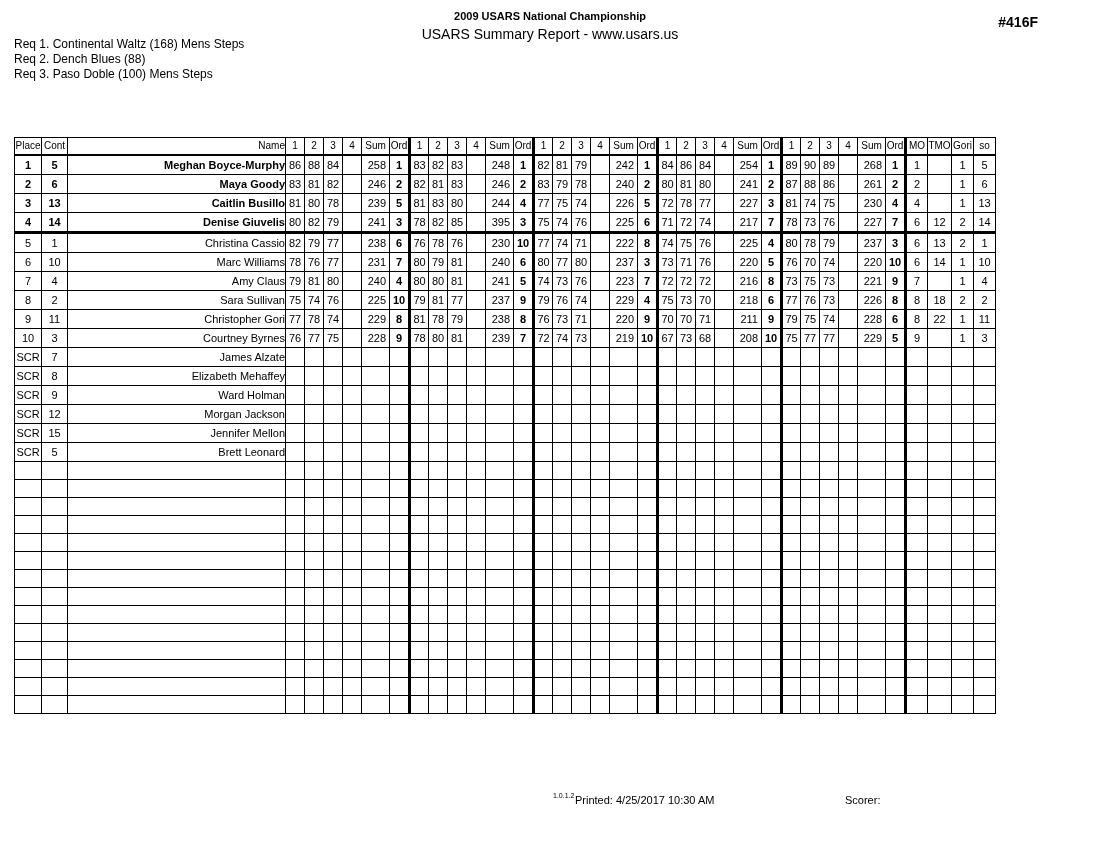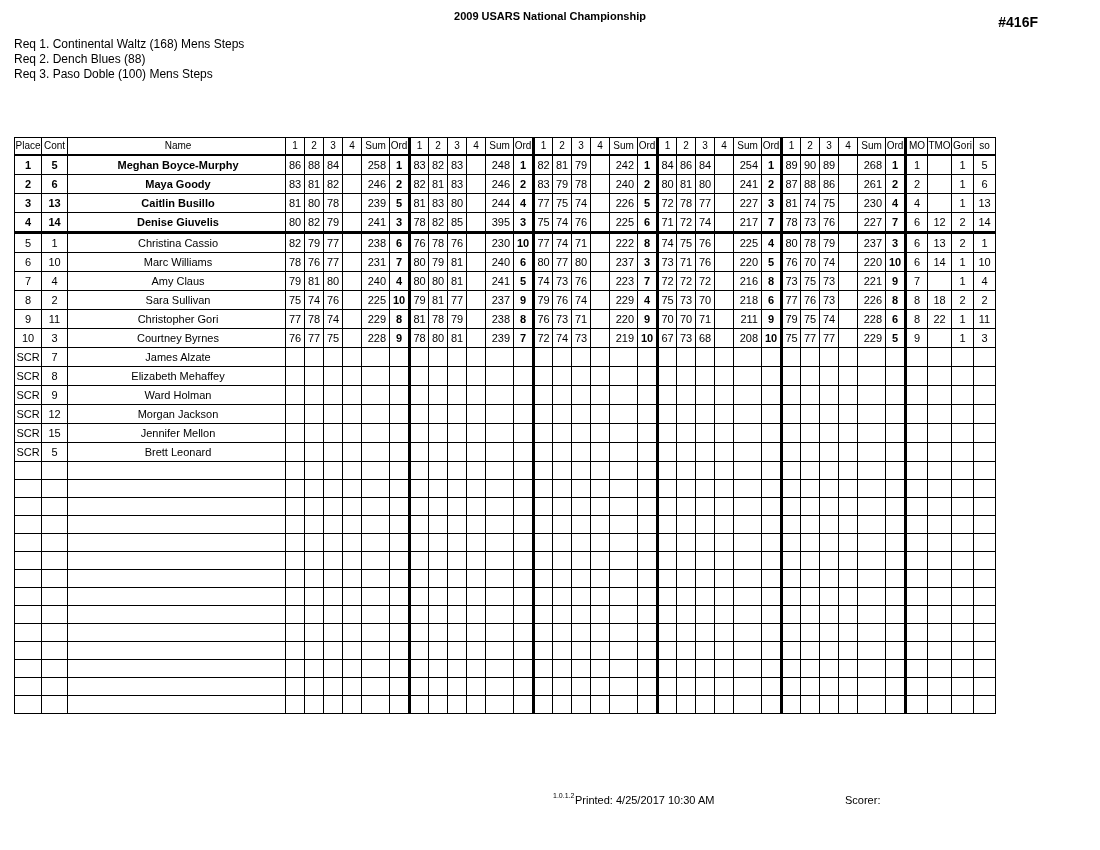--- a/index.html
+++ b/index.html
@@ -17,21 +17,21 @@
   .code { position:absolute; right:62px; top:14px; font-size:14px; font-weight:bold; }
 
   table { position:absolute; left:14px; top:137px; border-collapse:collapse; table-layout:fixed; }
   td {
     border:1px solid #000; height:18px; line-height:18px; font-size:11px;
     padding:0; overflow:hidden; white-space:nowrap;
   }
   .nb { border:none; }
   .jname { text-align:left; padding-left:3px; font-size:11px; height:16px; line-height:16px; }
   .hd { text-align:center; font-size:10px; height:16px; line-height:16px; border-bottom:2px solid #000; }
-  .tl { text-align:center; padding-left:3px; }
+  .tl { text-align:right; padding-left:3px; }
   .ct { text-align:center; }
   .tr2 { text-align:right; padding-right:3px; }
   .b { font-weight:bold; }
   .tb { border-bottom:3px solid #000; }
   .thL { border-left:3px solid #000; }
   .thR { border-right:3px solid #000; }
 
   .footer { position:absolute; left:0; top:751px; width:100%; height:16px; font-size:11px;margin-top:43px; }
   .vnote { position:absolute; left:553px; top:-2px; font-size:7px; }
   .printed { position:absolute; left:575px; }
@@ -41,20 +41,21 @@
 <body>
 
 <div class="reqs">
   <div>Req 1. Continental Waltz (168) Mens Steps</div>
   <div>Req 2. Dench Blues (88)</div>
   <div>Req 3. Paso Doble (100) Mens Steps</div>
 </div>
 
 <div class="center-head">
   <div class="title">2009 USARS National Championship</div>
+  <div class="report">USARS Summary Report - www.usars.us</div>
 </div>
 
 <div class="code">#416F</div>
 
 <table>
     <colgroup>
       <col style="width: 27px;">
       <col style="width: 26px;">
       <col style="width: 218px;">
       <col style="width: 19px;">

